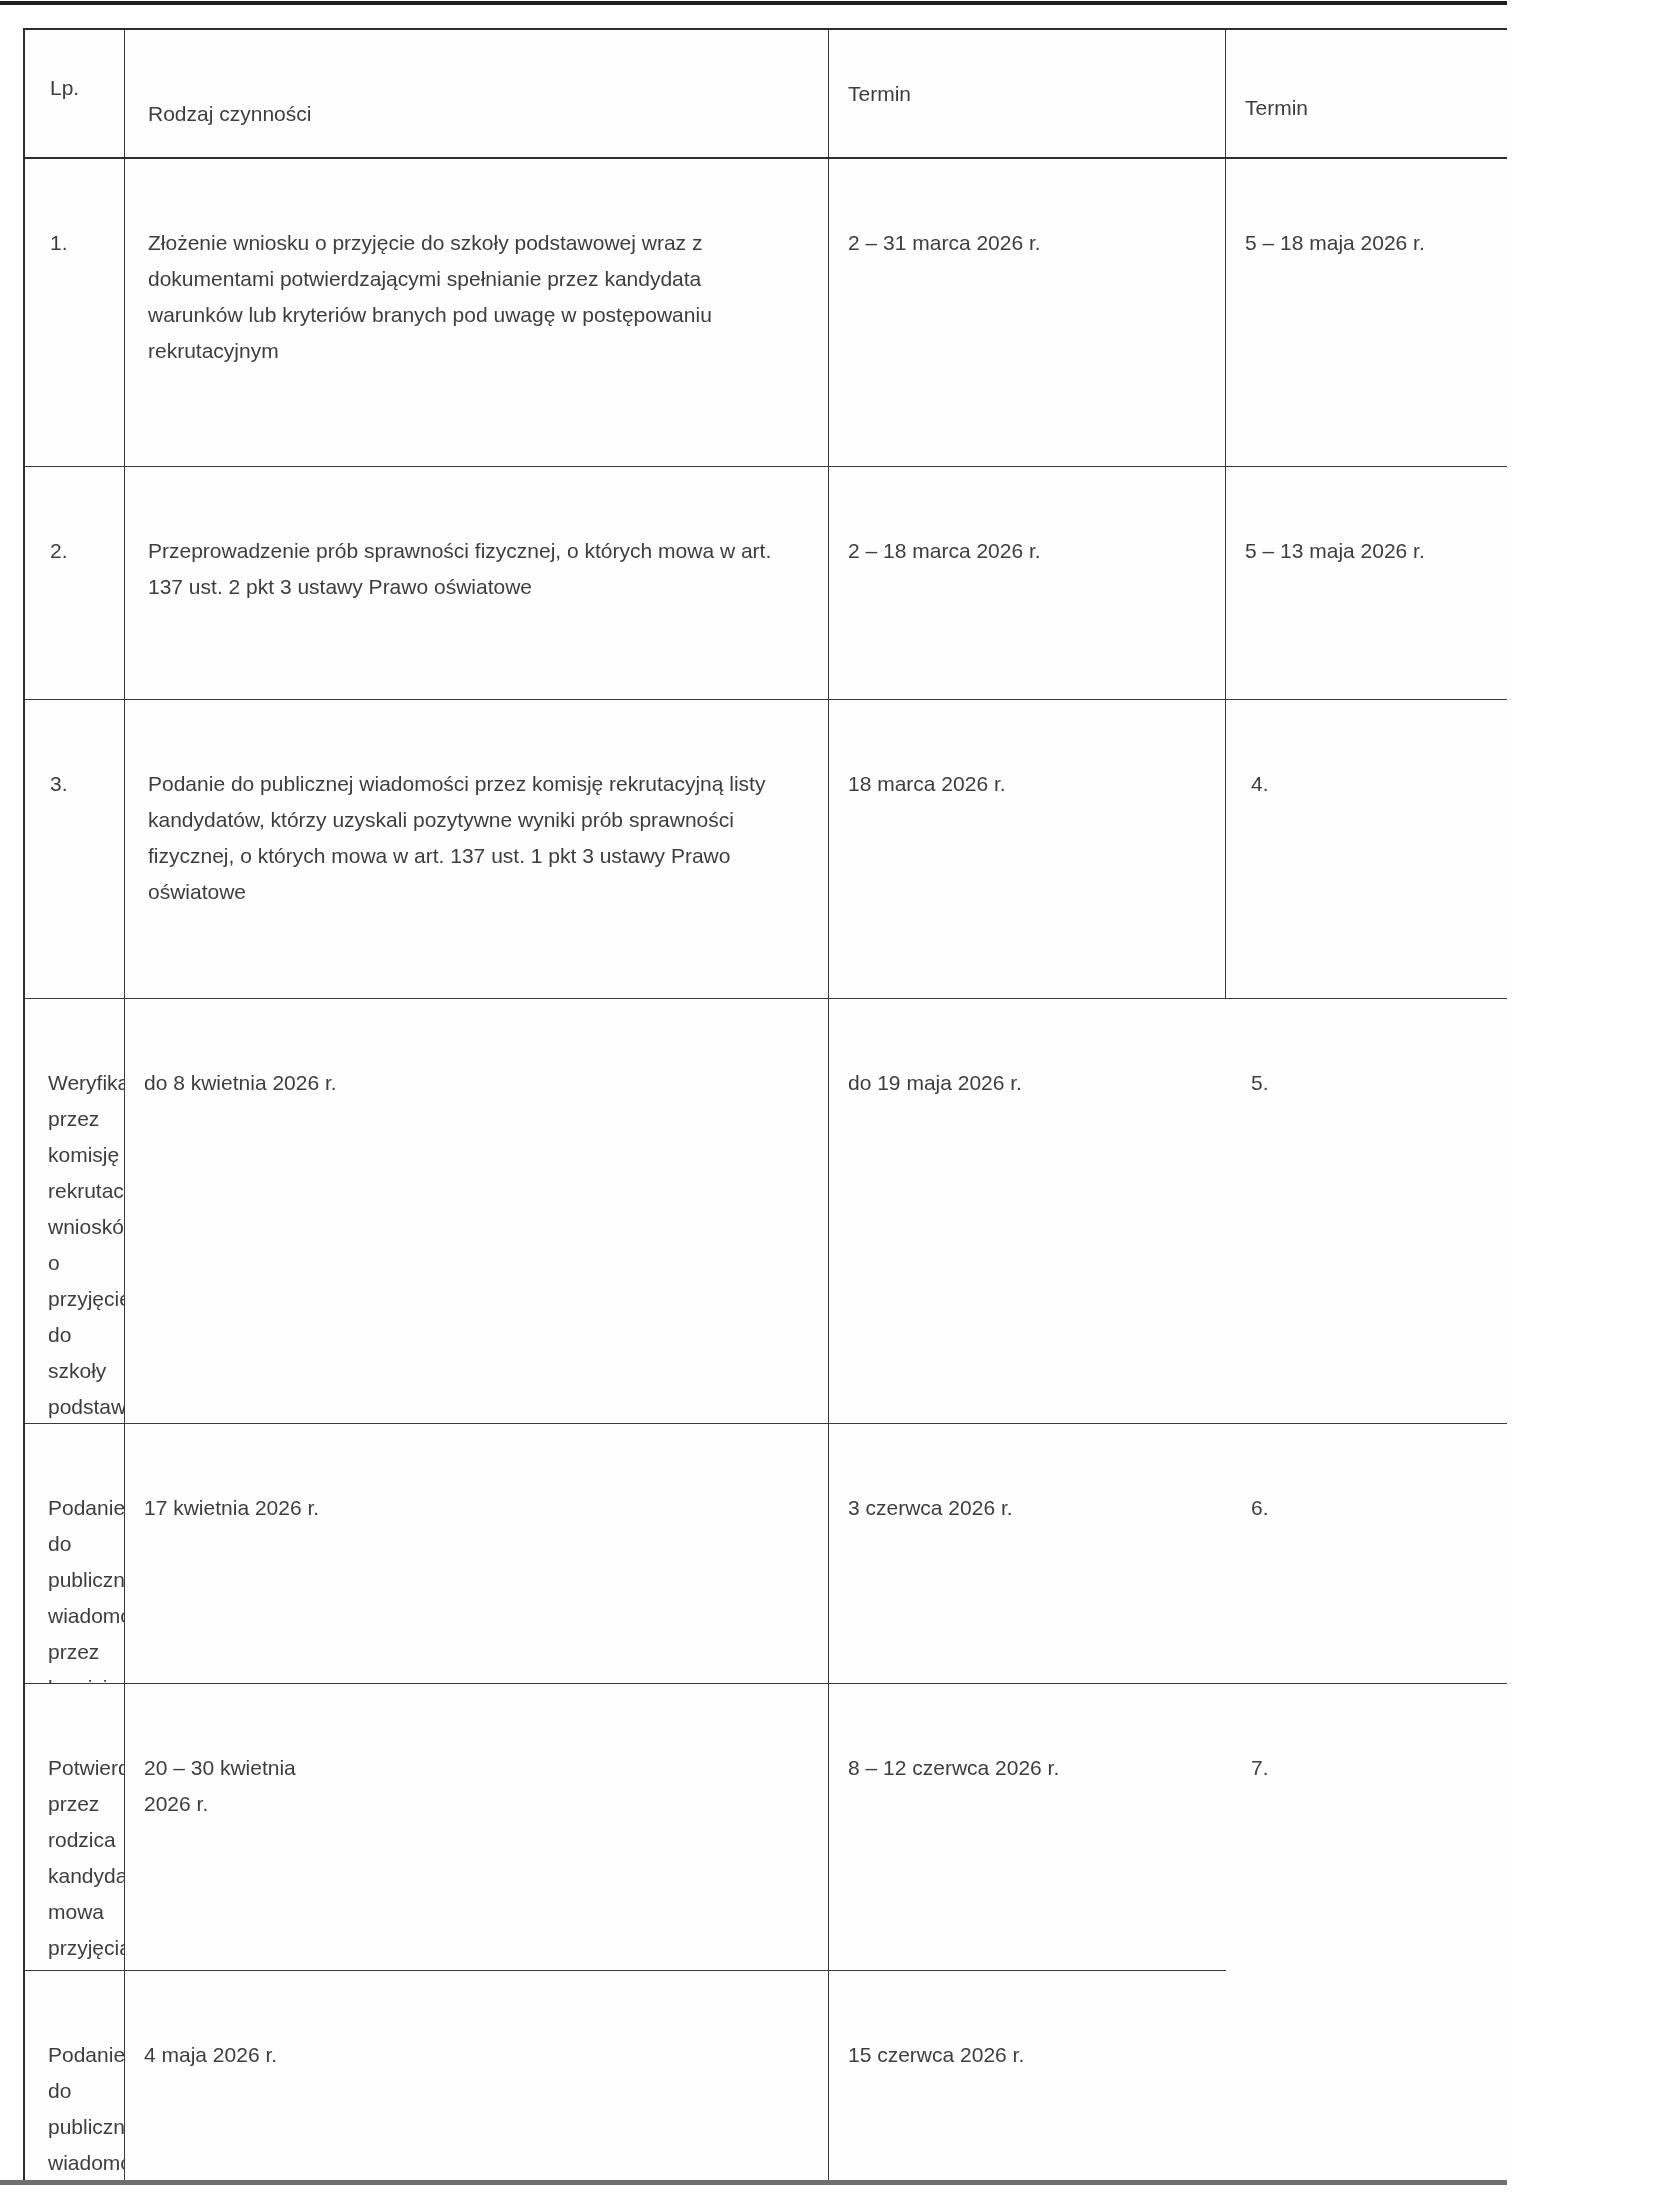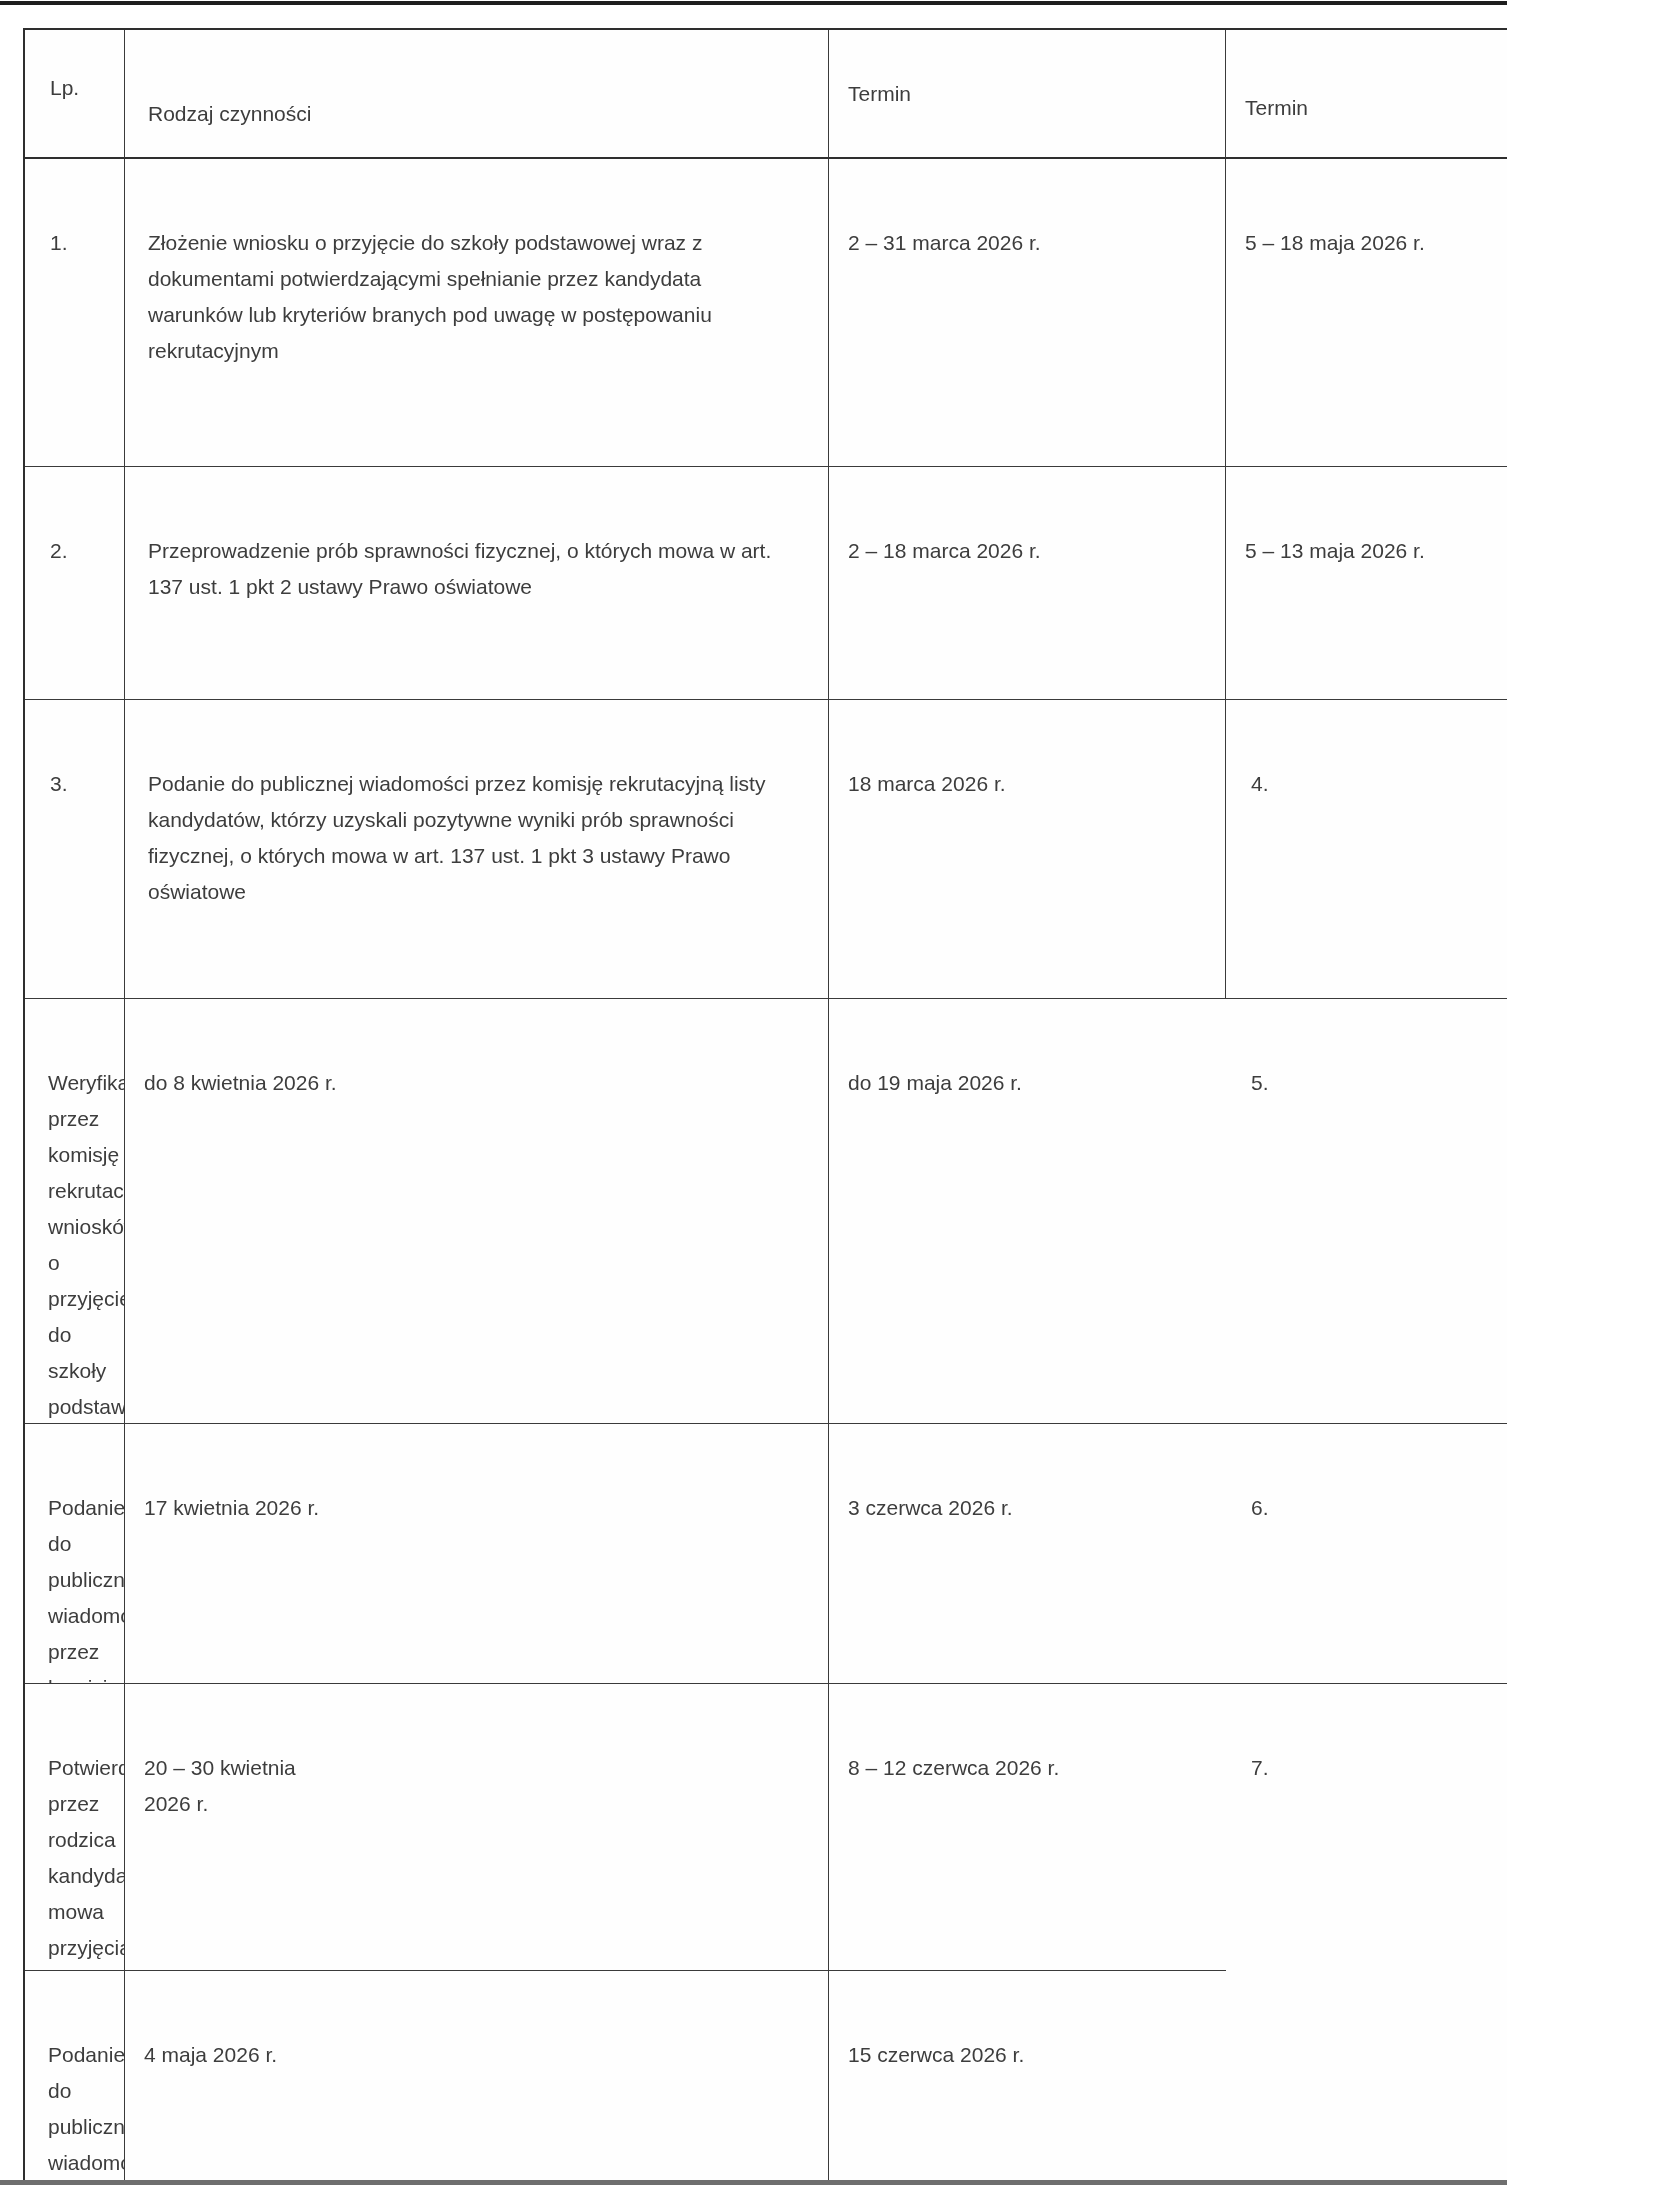--- a/index.html
+++ b/index.html
@@ -89,21 +89,21 @@
       <span class="hdr-line1">Termin</span>
       
     </div>
 
     <div class="cell col-lp row-1">1.</div>
     <div class="cell col-act row-1">Złożenie wniosku o przyjęcie do szkoły podstawowej wraz z dokumentami potwierdzającymi spełnianie przez kandydata warunków lub kryteriów branych pod uwagę w postępowaniu rekrutacyjnym</div>
     <div class="cell col-date row-1">2 – 31 marca 2026 r.</div>
     <div class="cell col-date last-col row-1">5 – 18 maja 2026 r.</div>
 
     <div class="cell col-lp row-2">2.</div>
-    <div class="cell col-act row-2">Przeprowadzenie prób sprawności fizycznej, o których mowa w art. 137 ust. 1 pkt 2 ustawy Prawo oświatowe</div>
+    <div class="cell col-act row-2">Przeprowadzenie prób sprawności fizycznej, o których mowa w art. 137 ust. 2 pkt 3 ustawy Prawo oświatowe</div>
     <div class="cell col-date row-2">2 – 18 marca 2026 r.</div>
     <div class="cell col-date last-col row-2">5 – 13 maja 2026 r.</div>
 
     <div class="cell col-lp row-3">3.</div>
     <div class="cell col-act row-3">Podanie do publicznej wiadomości przez komisję rekrutacyjną listy kandydatów, którzy uzyskali pozytywne wyniki prób sprawności fizycznej, o których mowa w art. 137 ust. 1 pkt 3 ustawy Prawo oświatowe</div>
     <div class="cell col-date row-3">18 marca 2026 r.</div>
 
     <div class="cell col-lp row-4">4.</div>
     <div class="cell col-act row-4">Weryfikacja przez komisję rekrutacyjną wniosków o przyjęcie do szkoły podstawowej i dokumentów potwierdzających spełnianie przez kandydata warunków lub kryteriów branych pod uwagę w postępowaniu rekrutacyjnym, w tym dokonanie przez przewodniczącego komisji czynności,
 o których mowa w art. 150 ust. 7 ustawy Prawo oświatowe</div>

